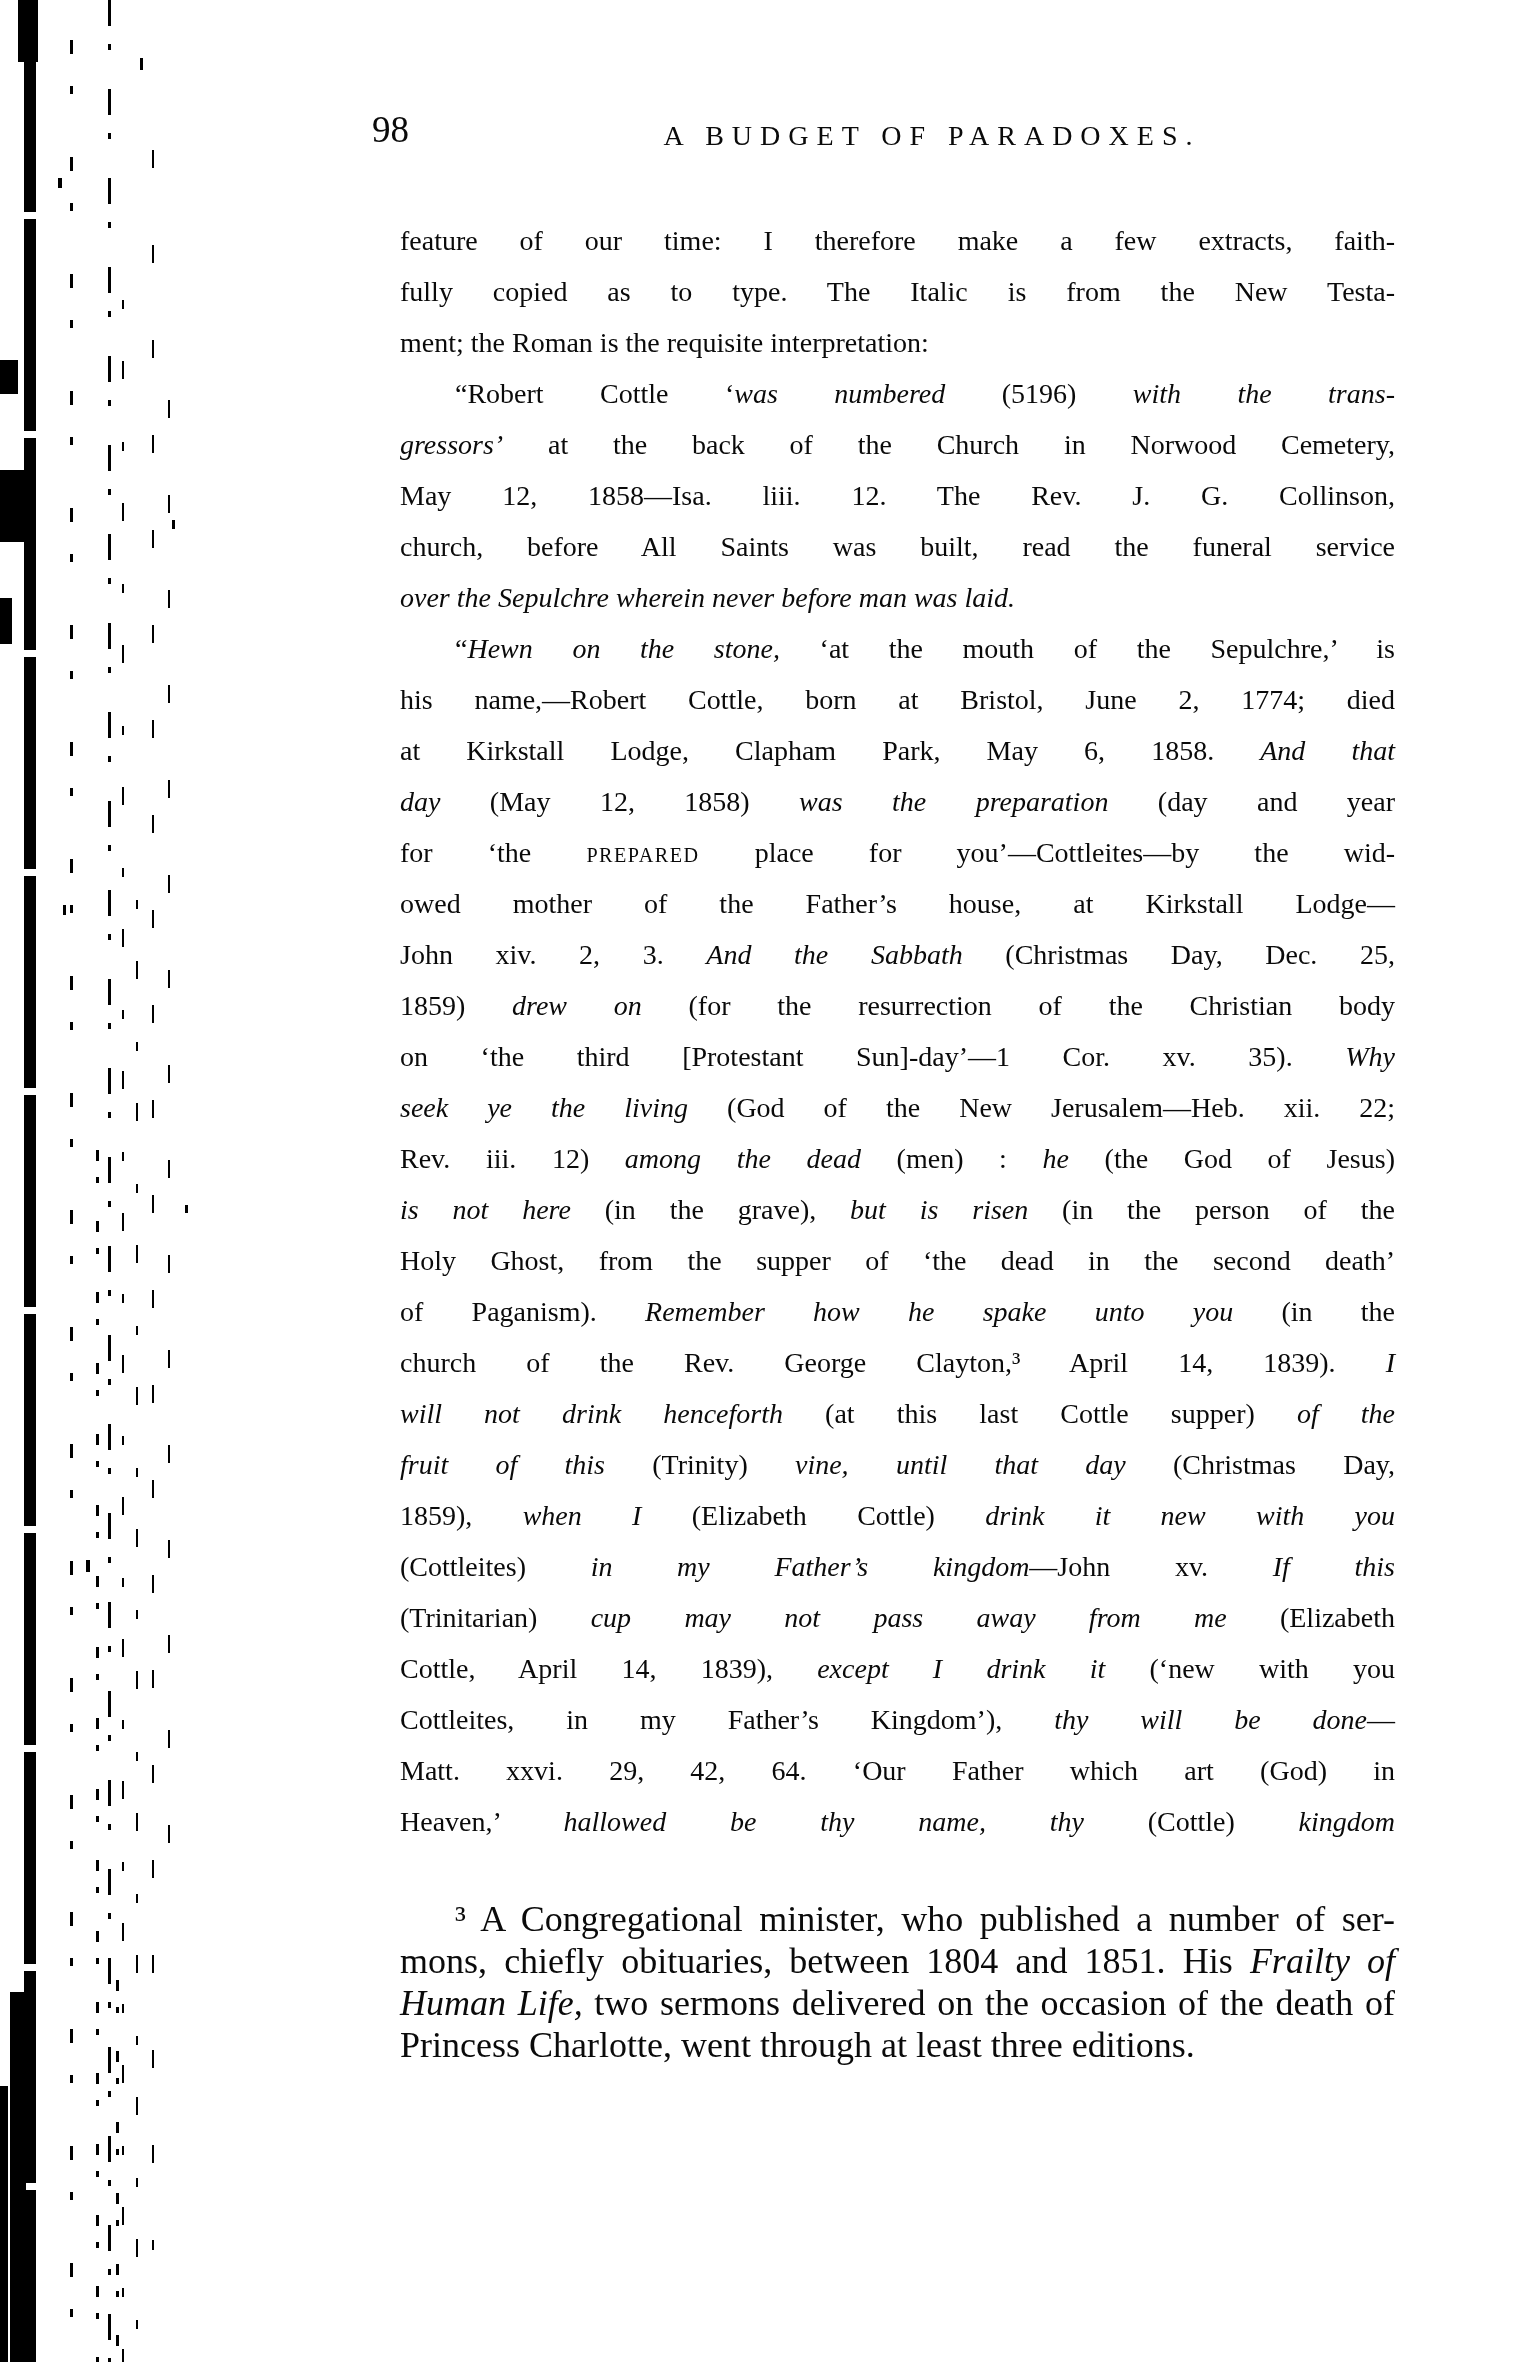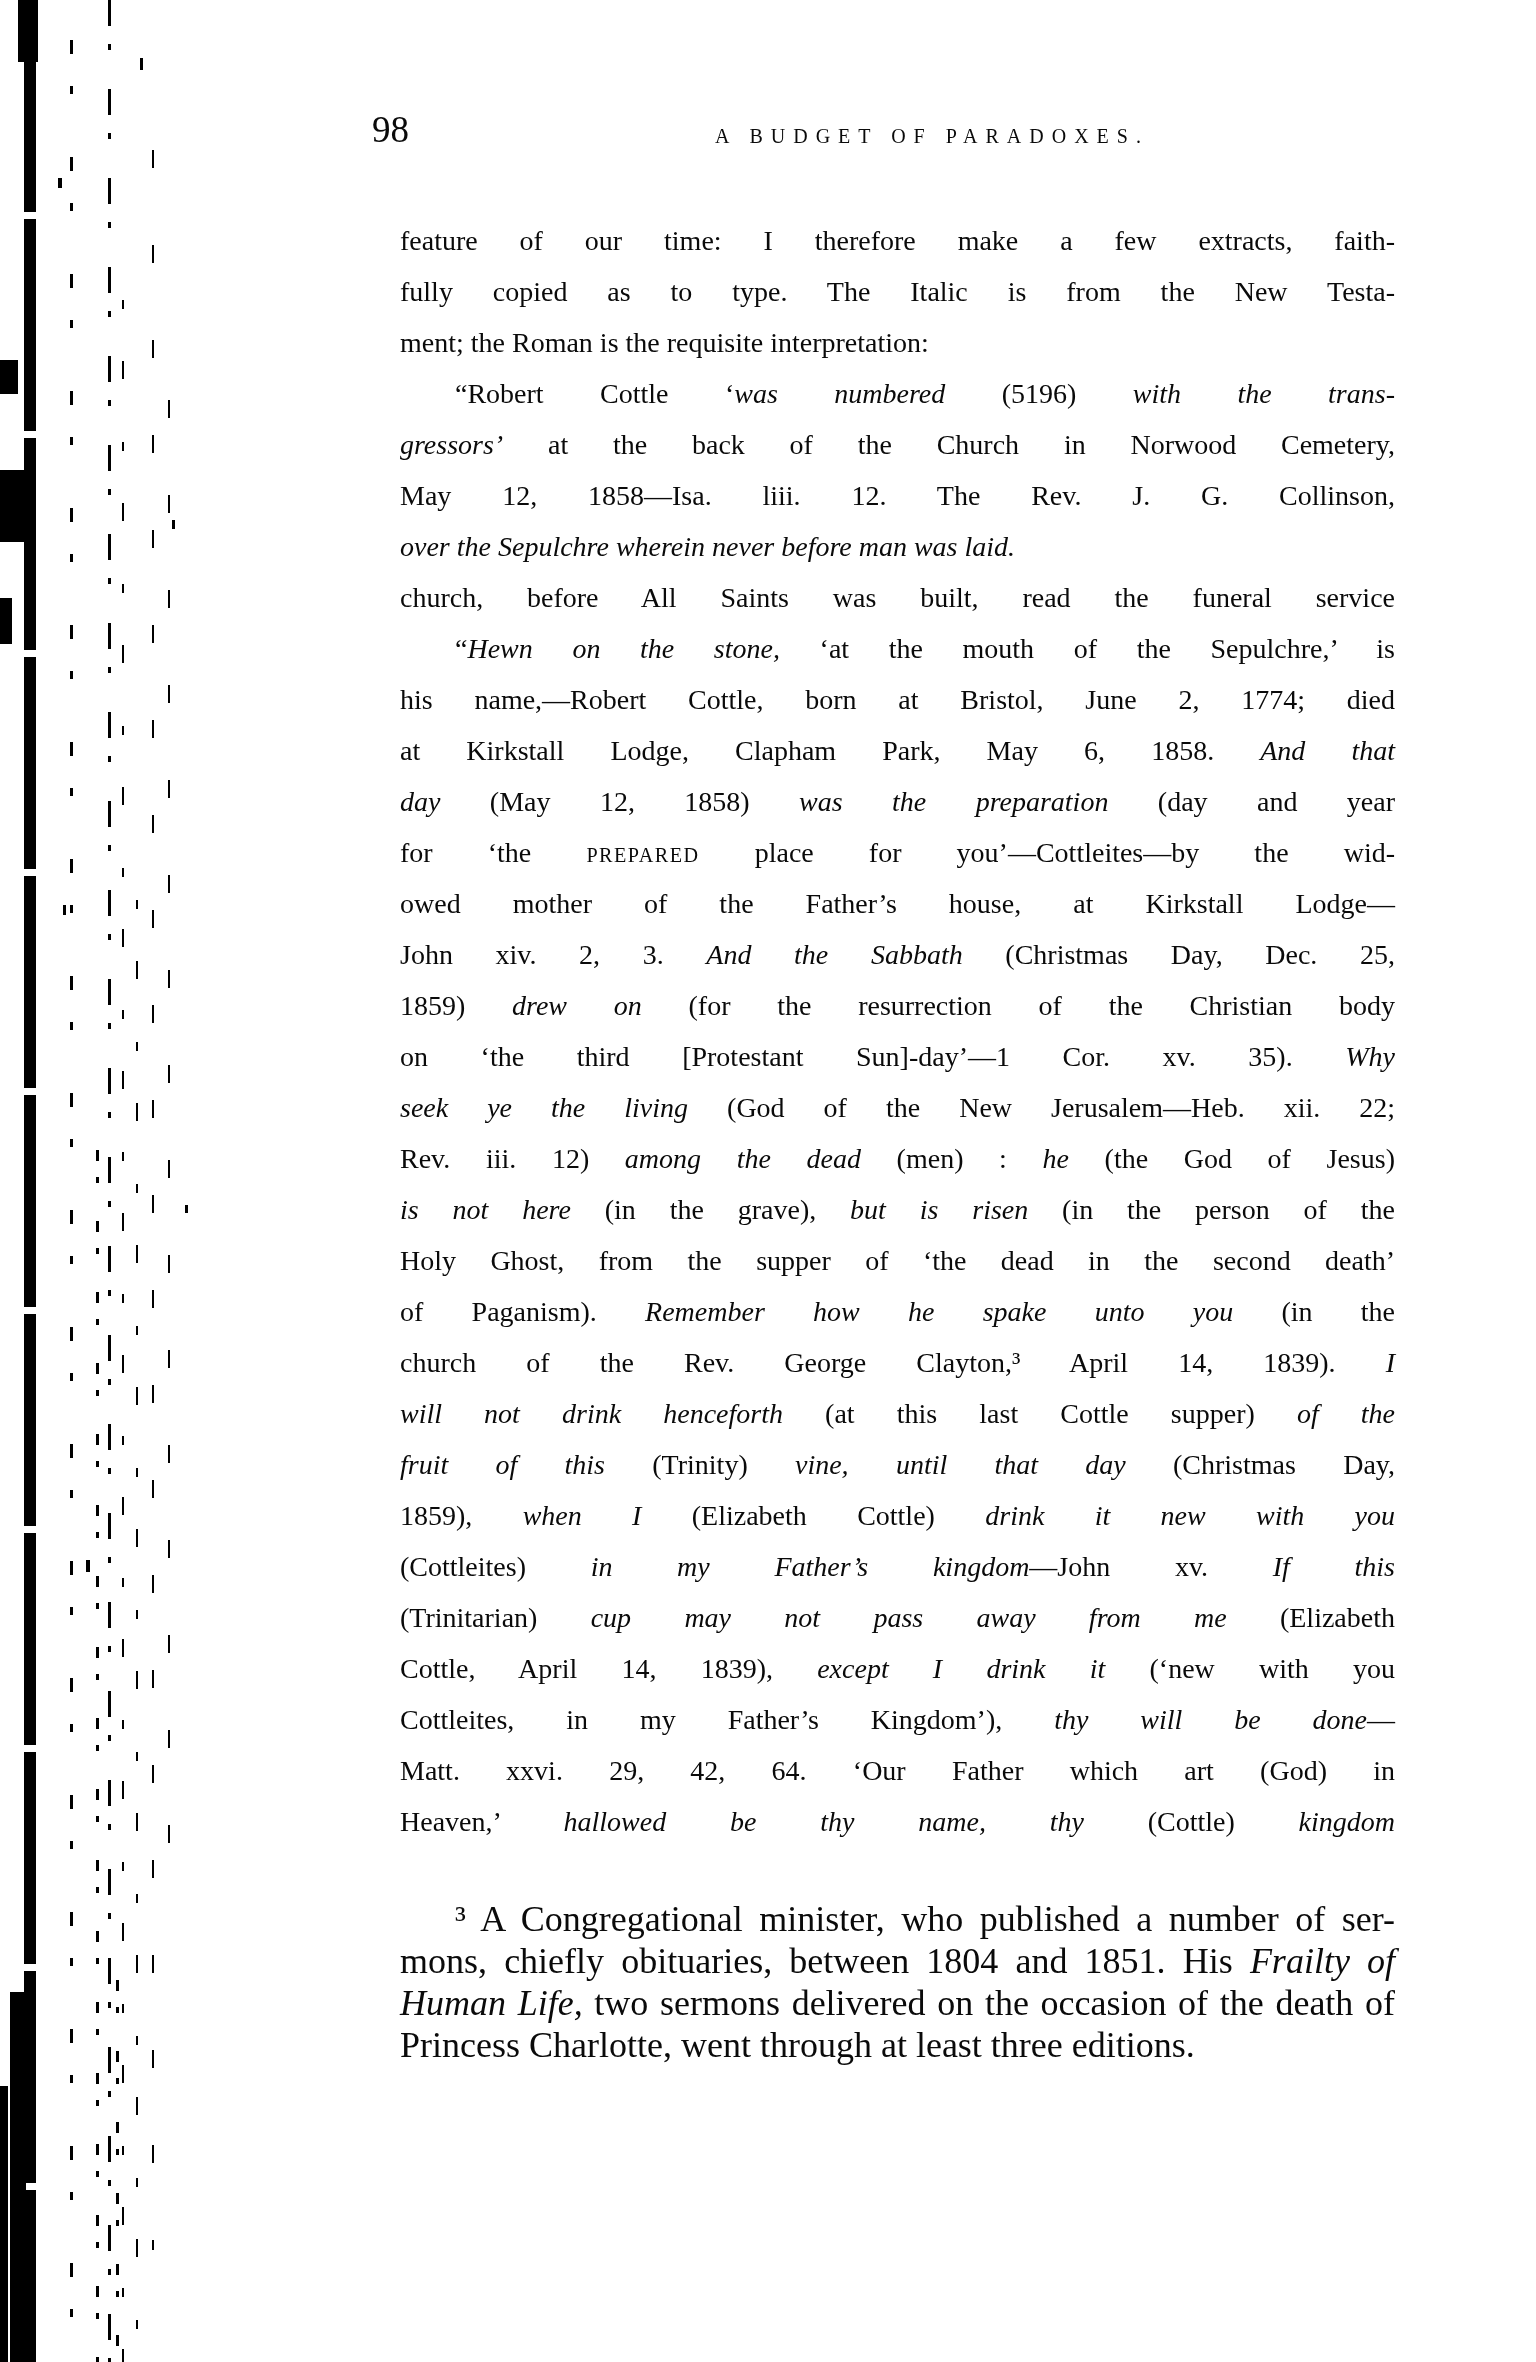--- a/index.html
+++ b/index.html
@@ -17,21 +17,21 @@
   .st2{background:repeating-linear-gradient(180deg,#000 0 26px,transparent 26px 44px,#000 44px 50px,transparent 50px 89px) !important;}
   .st3{background:repeating-linear-gradient(180deg,#000 0 9px,transparent 9px 61px,#000 61px 79px,transparent 79px 142px) !important;}
   .st4{background:repeating-linear-gradient(180deg,#000 0 18px,transparent 18px 95px) !important;}
   .st5{background:repeating-linear-gradient(180deg,#000 0 11px,transparent 11px 27px,#000 27px 33px,transparent 33px 71px) !important;}
   .barbrk{background:repeating-linear-gradient(180deg,#000 0 212px,transparent 212px 219px) !important;}
   
   .runhead{position:absolute;top:110px;left:0;width:100%;height:44px;}
   .pagenum{position:absolute;left:372px;top:0;font-size:37px;line-height:40px;text-align:right;}
   .runtitle{
     position:absolute;left:932px;top:6px;transform:translateX(-50%);
-    font-size:20px;line-height:40px;letter-spacing:8px;white-space:nowrap;
+    font-size:28px;line-height:40px;letter-spacing:8px;white-space:nowrap;
   }
   
   .bodytext{position:absolute;left:400px;top:215px;width:995px;}
   .bodytext .line{
     height:51px;line-height:51px;font-size:28px;
     text-align:justify;text-align-last:justify;
     overflow:visible;
   }
   .footnote{position:absolute;left:400px;top:1898px;width:995px;}
   .footnote .line{
@@ -79,22 +79,22 @@
     <span class="runtitle">A BUDGET OF PARADOXES.</span>
   </div>
 
   <div class="bodytext">
       <div class="line"><span>feature of our time: I therefore make a few extracts, faith-</span></div>
       <div class="line"><span>fully copied as to type.  The Italic is from the New Testa-</span></div>
       <div class="line last"><span>ment; the Roman is the requisite interpretation:</span></div>
       <div class="line indent"><span>“Robert Cottle ‘</span><span class="it">was numbered</span><span> (5196) </span><span class="it">with the trans-</span></div>
       <div class="line"><span class="it">gressors’</span><span> at the back of the Church in Norwood Cemetery,</span></div>
       <div class="line"><span>May 12, 1858—Isa. liii. 12.  The Rev. J. G. Collinson,</span></div>
+      <div class="line"><span>church, before All Saints was built, read the funeral service</span></div>
       <div class="line last"><span class="it">over the Sepulchre wherein never before man was laid.</span></div>
-      <div class="line"><span>church, before All Saints was built, read the funeral service</span></div>
       <div class="line indent"><span>“</span><span class="it">Hewn on the stone,</span><span> ‘at the mouth of the Sepulchre,’ is</span></div>
       <div class="line"><span>his name,—Robert Cottle, born at Bristol, June 2, 1774; died</span></div>
       <div class="line"><span>at Kirkstall Lodge, Clapham Park, May 6, 1858.  </span><span class="it">And that</span></div>
       <div class="line"><span class="it">day</span><span> (May 12, 1858) </span><span class="it">was the preparation</span><span> (day and year</span></div>
       <div class="line"><span>for ‘the </span><span class="sc">PREPARED</span><span> place for you’—Cottleites—by the wid-</span></div>
       <div class="line"><span>owed mother of the Father’s house, at Kirkstall Lodge—</span></div>
       <div class="line"><span>John xiv. 2, 3.  </span><span class="it">And the Sabbath</span><span> (Christmas Day, Dec. 25,</span></div>
       <div class="line"><span>1859) </span><span class="it">drew on</span><span> (for the resurrection of the Christian body</span></div>
       <div class="line"><span>on ‘the third [Protestant Sun]-day’—1 Cor. xv. 35).  </span><span class="it">Why</span></div>
       <div class="line"><span class="it">seek ye the living</span><span> (God of the New Jerusalem—Heb. xii. 22;</span></div>

